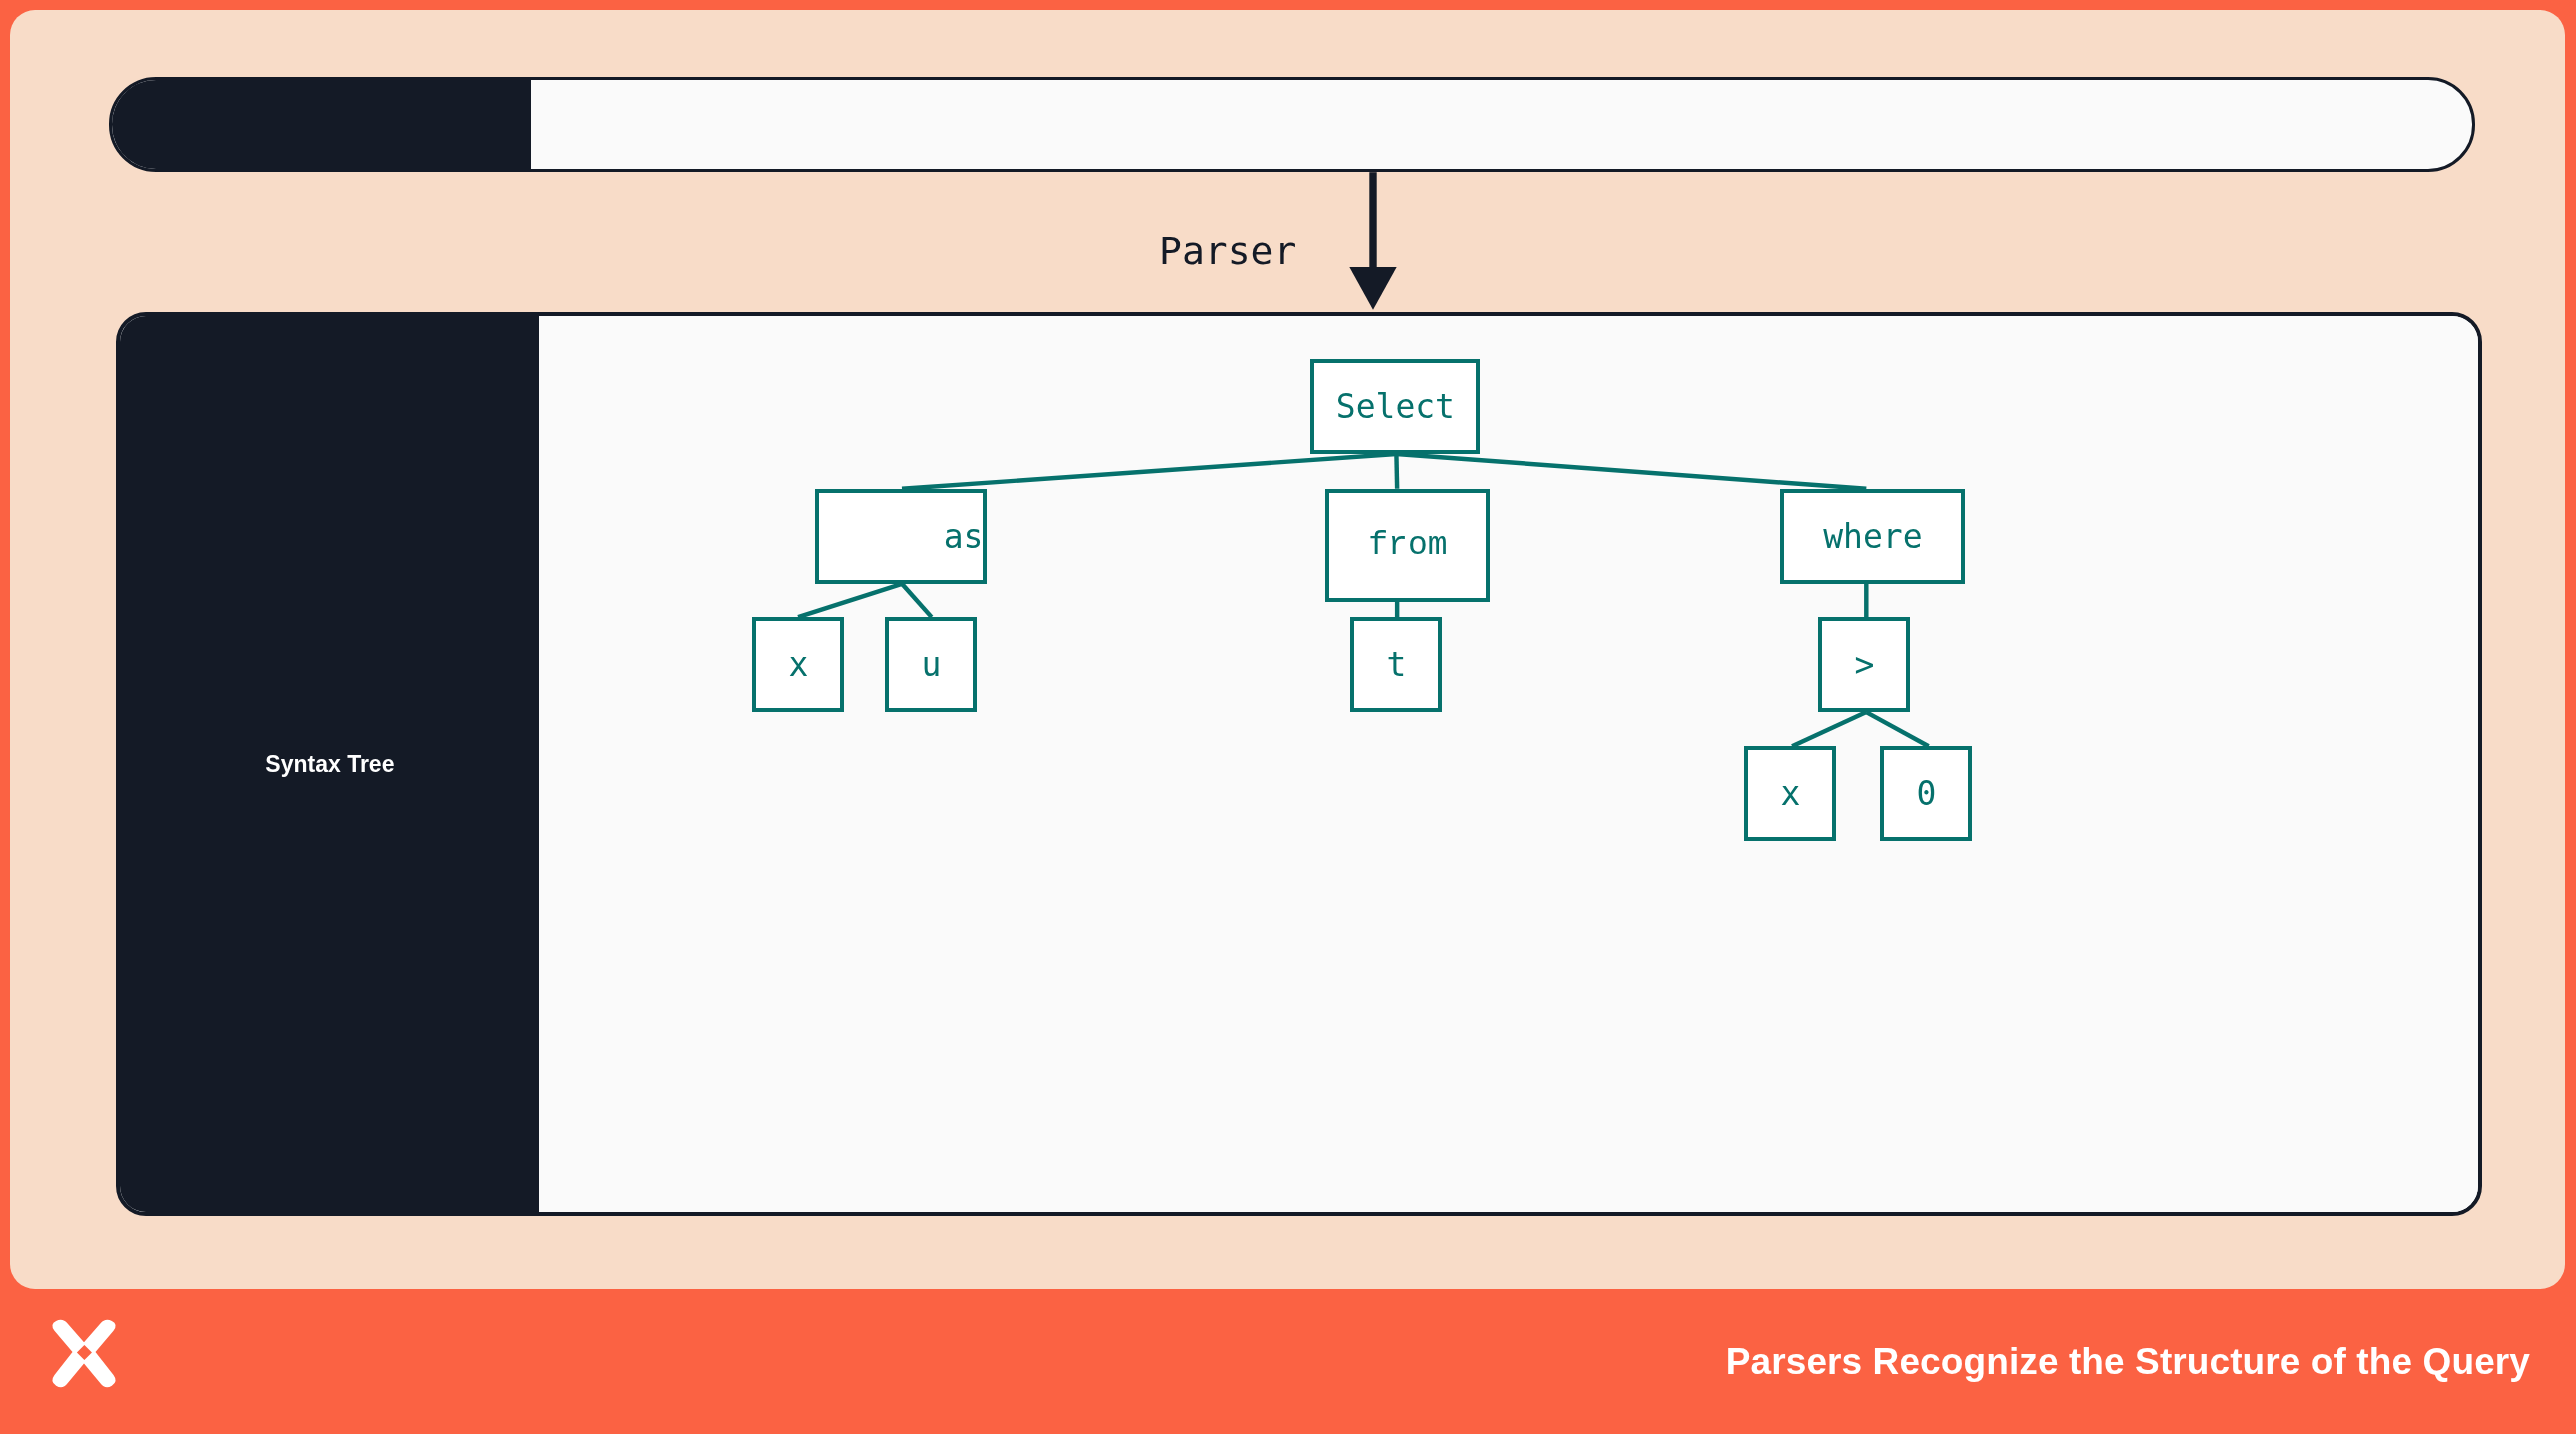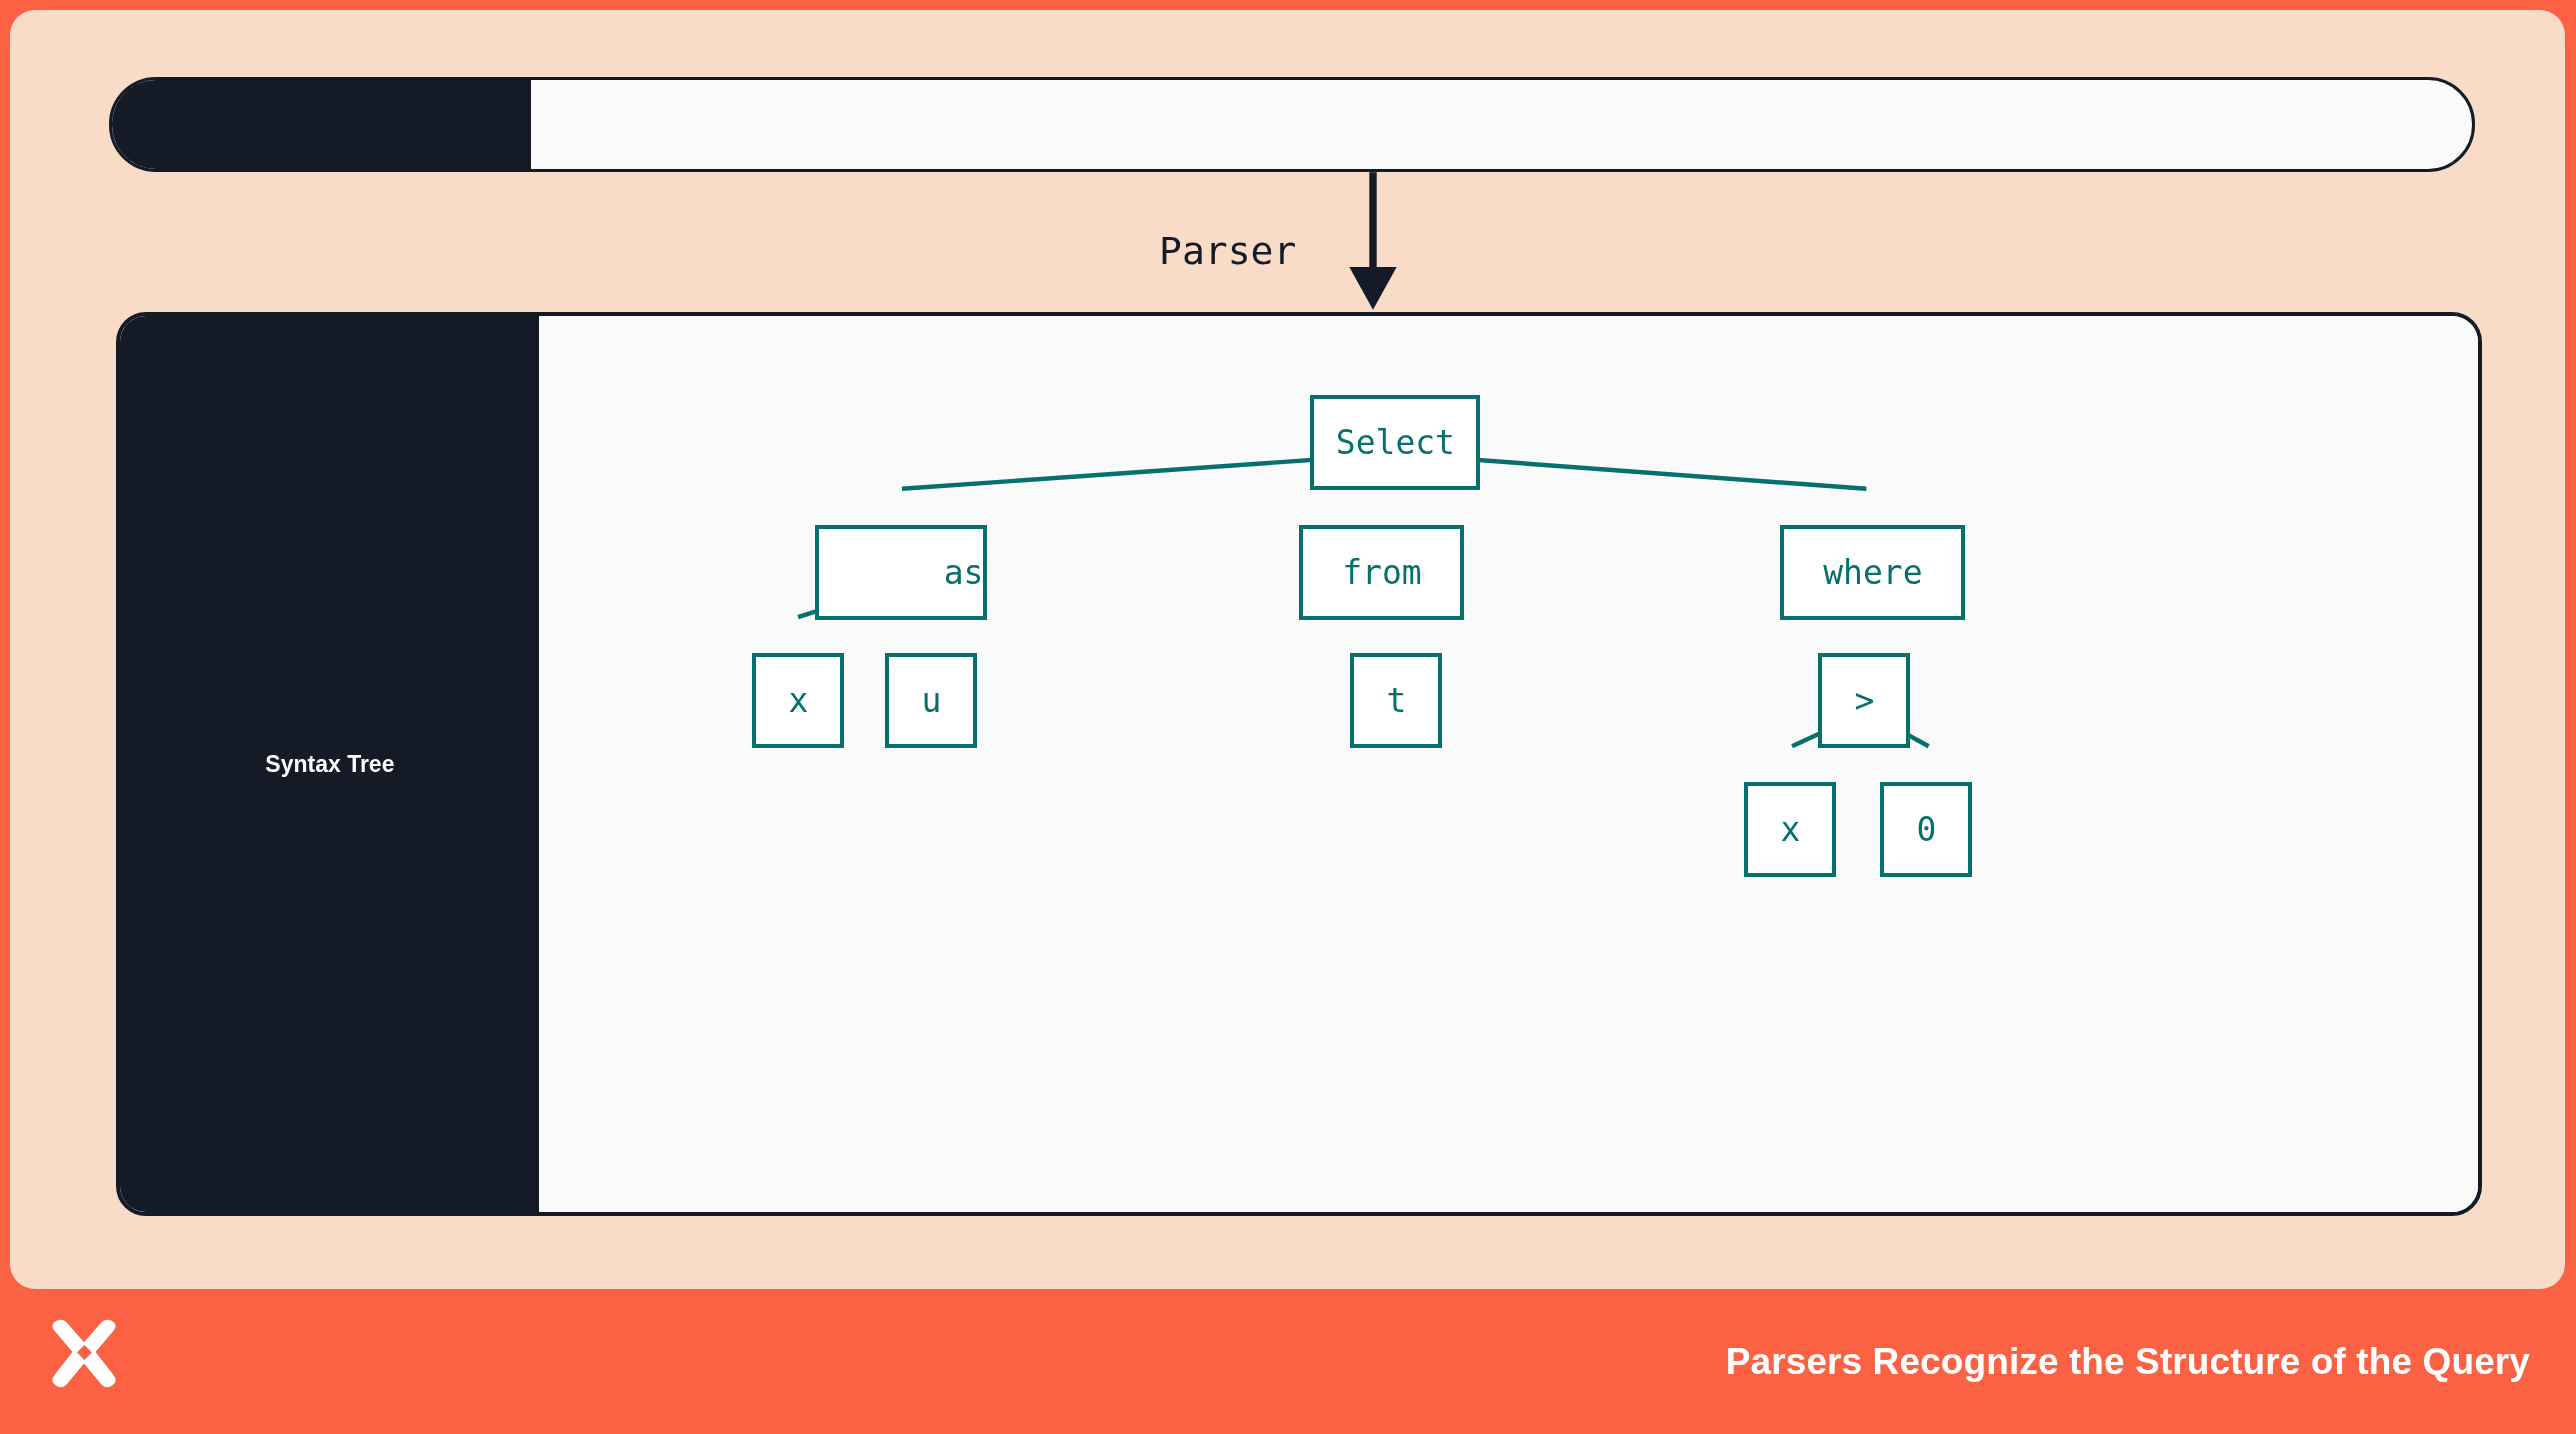--- a/index.html
+++ b/index.html
@@ -116,21 +116,20 @@
     position: absolute;
     border: 4.4px solid #06716C;
     background: #FFFFFF;
     display: flex;
     align-items: center;
     justify-content: center;
     color: #06716C;
     font-family: "DejaVu Sans Mono", "Liberation Mono", monospace;
     font-size: 33px;
     line-height: 1;
-    margin-top: 36px;
   }
 
   
   #footer {
     position: absolute;
     left: 0; top: 1289px;
     width: 2576px; height: 145px;
     background: #FB6243;
     display: flex;
     align-items: center;
@@ -181,21 +180,21 @@
             <line x1="1788" y1="361" x2="1788" y2="406" stroke="#06716C" stroke-width="6"></line>
             <line x1="1788" y1="534" x2="1688" y2="580" stroke="#06716C" stroke-width="6"></line>
             <line x1="1788" y1="534" x2="1872" y2="580" stroke="#06716C" stroke-width="6"></line>
           </svg>
       <div class="node-box" style="left: 771px; top: 43px; width: 170px; height: 95px;">
             <span>Select</span>
           </div>
           <div class="node-box" style="left: 276px; top: 173px; width: 172px; height: 95px; justify-content: flex-end;">
             <span>as</span>
           </div>
-          <div class="node-box" style="left: 760px; top: 173px; width: 165px; height: 95px;">
+          <div class="node-box" style="left: 786px; top: 173px; width: 165px; height: 113px; font-family: Liberation Mono, monospace;">
             <span>from</span>
           </div>
           <div class="node-box" style="left: 1241px; top: 173px; width: 185px; height: 95px;">
             <span>where</span>
           </div>
           <div class="node-box" style="left: 213px; top: 301px; width: 92px; height: 95px;">
             <span>x</span>
           </div>
           <div class="node-box" style="left: 346px; top: 301px; width: 92px; height: 95px;">
             <span>u</span>

